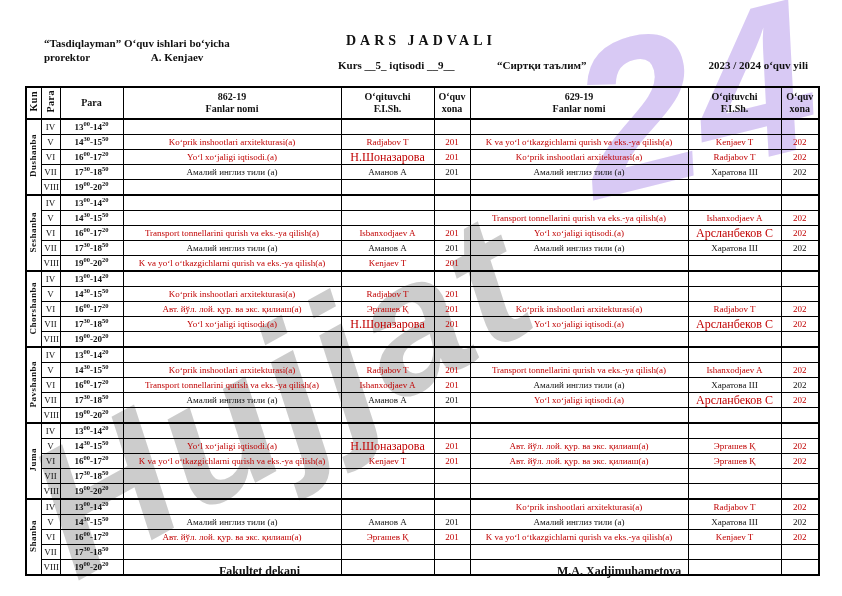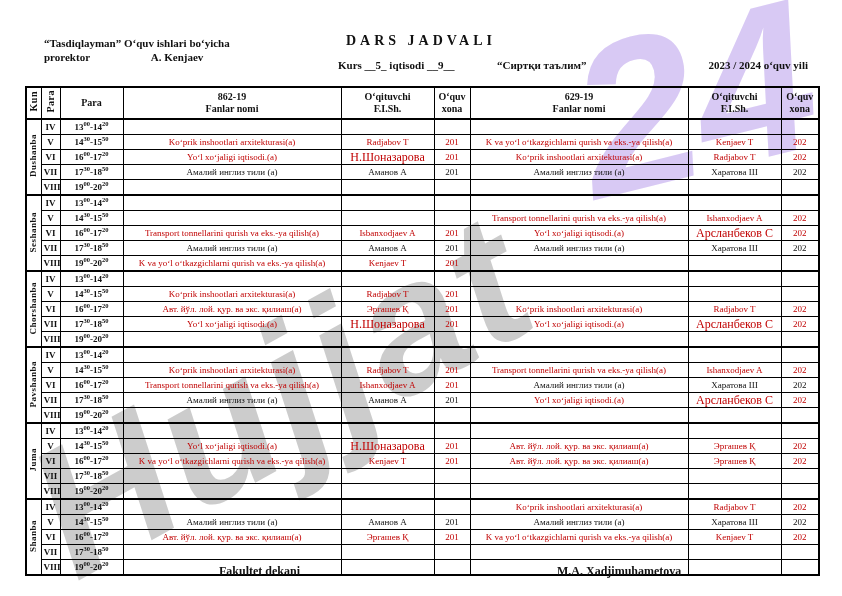--- a/index.html
+++ b/index.html
@@ -31,21 +31,21 @@
                 border:2px solid #000; }
   .sched th, .sched td { border:1px solid #000; padding:0 2px; text-align:center;
                 vertical-align:middle; overflow:hidden; white-space:nowrap; }
   .sched thead th { font-size:10px; font-weight:bold; height:30px; line-height:1.2;
                 border-bottom:1.5px solid #000; }
   .sched tbody td { height:14px; font-size:9px; line-height:1; }
   tr.day-start td { border-top:2.5px solid #000; }
   .day-cell { font-weight:bold; font-size:9.5px; padding:0; }
   .vtext { writing-mode:vertical-rl; transform:rotate(180deg); display:inline-block;
            line-height:1; letter-spacing:0.5px; }
-  .para-cell { font-weight:bold; font-size:9.5px;margin-left:16px; }
+  .para-cell { font-weight:normal; font-size:9.5px;margin-left:16px; }
   .time-cell { font-weight:bold; font-size:9px; }
   .time-cell sup { font-size:6.5px; vertical-align:super; line-height:0; }
   .subject-cell { font-size:8.5px; }
   .teacher-cell { font-size:9px; }
   .teacher-cell.big { font-size:12px; }
   .room-cell { font-size:9px; }
   .red { color:var(--red); }
   .footer { position:absolute; top:564px; left:0; width:100%; font-size:12px;
             font-weight:bold; z-index:2; }
   .footer .dean { position:absolute; left:183px;margin-left:36px; }

